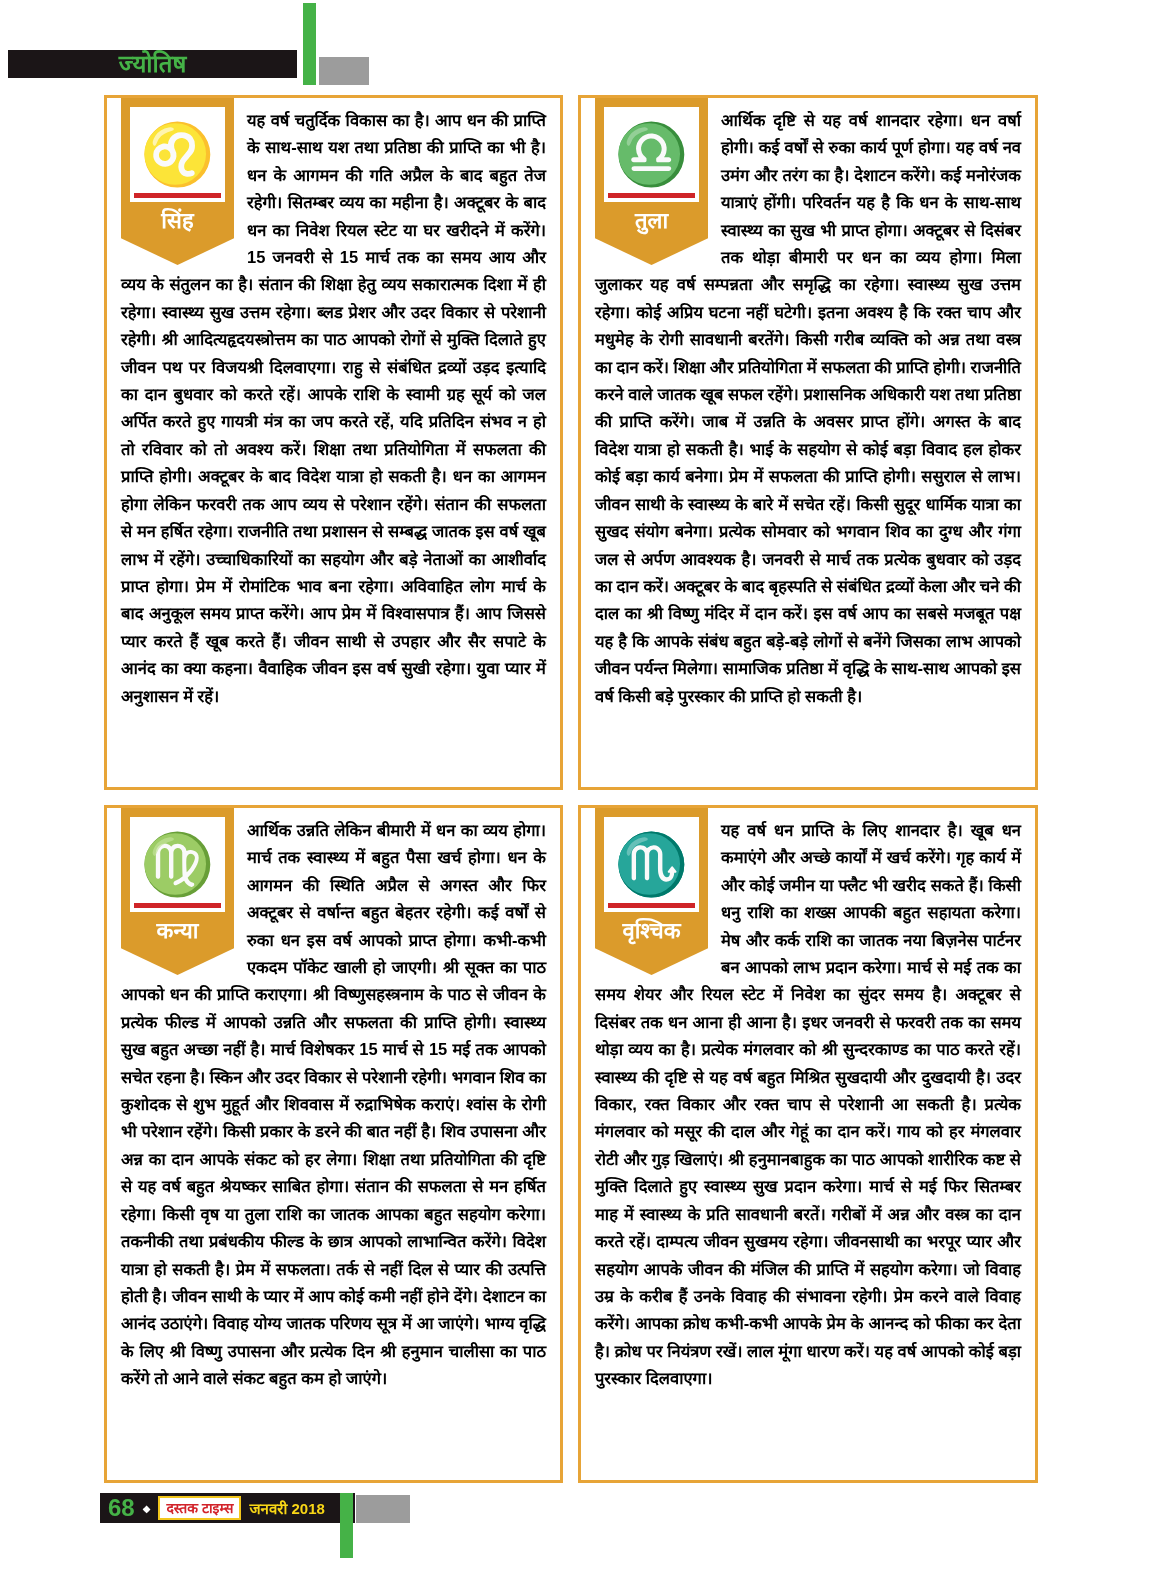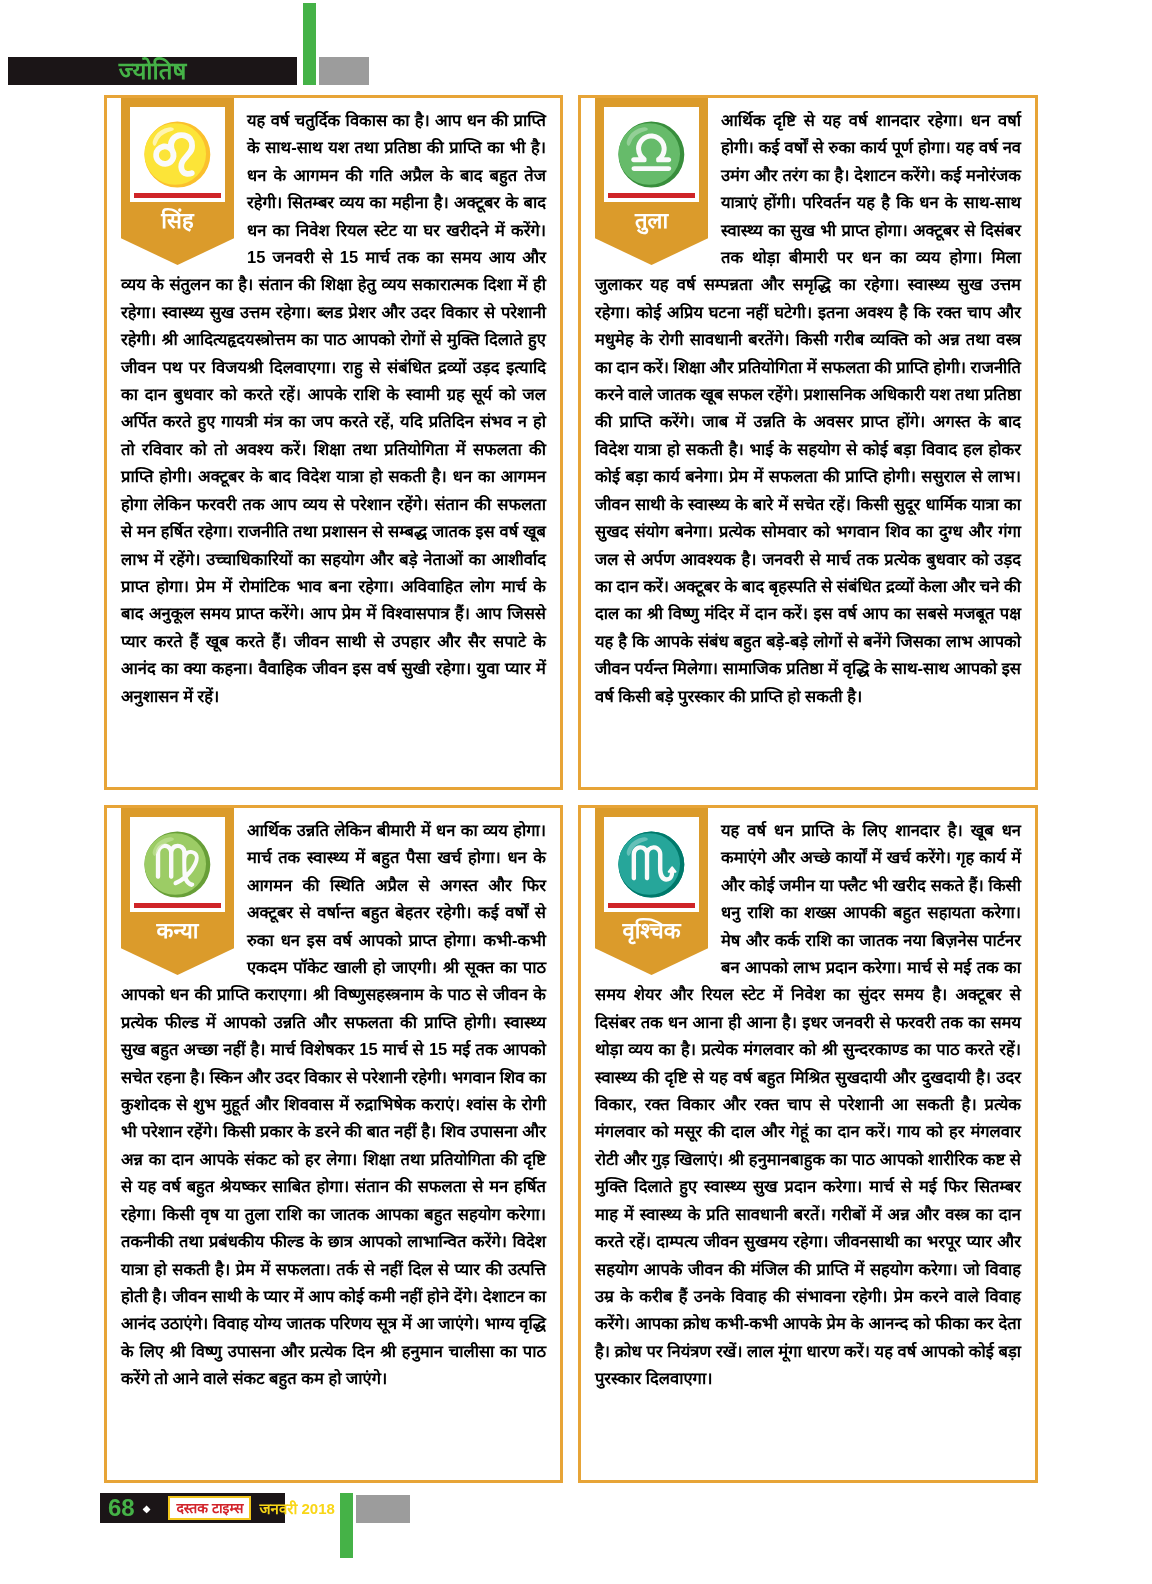--- a/index.html
+++ b/index.html
@@ -1,20 +1,20 @@
 <!DOCTYPE html>
 <html><head>
 <meta charset="utf-8">
 <style>
   * { margin:0; padding:0; box-sizing:border-box; }
   html,body { width:1152px; height:1584px; background:#ffffff; font-family:"Liberation Sans", sans-serif; }
   .page { position:relative; width:1152px; height:1584px; background:#fff; overflow:hidden; }
 
   
-  .hdr-bar { position:absolute; left:8px; top:57px; width:289px; height:28px; background:#1b1517;
+  .hdr-bar { position:absolute; left:8px; top:50px; width:289px; height:28px; background:#1b1517;
              display:flex; align-items:center; justify-content:center; }
   .hdr-title { color:#45B247; font-size:24px; font-weight:700; line-height:28px; }
   .accent-v { position:absolute; background:#45B247; }
   .accent-v.top { left:303px; top:3px; width:13px; height:82px; }
   .accent-gray { position:absolute; background:#9c9c9c; }
   .accent-gray.top { left:319px; top:57px; width:50px; height:28px; }
 
   
   .grid { position:absolute; left:104px; top:95px; display:grid;
           grid-template-columns:459px 460px; grid-template-rows:695px 678px;
@@ -27,26 +27,26 @@
   .icon-frame { position:relative; width:95px; height:95px; background:#fff; margin:9px auto 0;
                 display:flex; align-items:center; justify-content:center; }
   .icon-glyph { color:#CF2428; font-size:60px; line-height:1; font-weight:700; }
   .icon-underline { position:absolute; left:4px; right:4px; bottom:4px; height:5px; background:#CF2428; }
   .badge-name { color:#ffffff; font-weight:700; font-size:22px; margin-top:2px; }
 
   .body-text { font-weight:700; font-size:16.5px; line-height:27.4px; color:#000000;
                text-align:justify; }
 
   
-  .ftr-bar { position:absolute; left:100px; top:1493px; width:185px; height:30px; background:#1b1517;
+  .ftr-bar { position:absolute; left:100px; top:1493px; width:255px; height:30px; background:#1b1517;
              display:flex; align-items:center; gap:8px; padding:0 8px; }
   .ftr-num { color:#45B247; font-size:24px; font-weight:700; }
   .ftr-diamond { color:#ffffff; font-size:10px; }
   .ftr-logo { background:#ffffff; border:2px solid #F3C71C; color:#D2232A; font-weight:700;
-              font-size:14px; line-height:1; padding:3px 6px; white-space:nowrap;margin-left:10px; }
+              font-size:14px; line-height:1; padding:3px 6px; white-space:nowrap; }
   .ftr-issue { color:#F9D616; font-size:15px; font-weight:700; white-space:nowrap;text-align:center; }
   .accent-v.bot { left:340px; top:1493px; width:13px; height:65px; }
   .accent-gray.bot { left:356px; top:1495px; width:54px; height:28px; }
 </style>
 </head>
 <body>
 
 <div class="page">
 
   <div class="hdr-bar">

